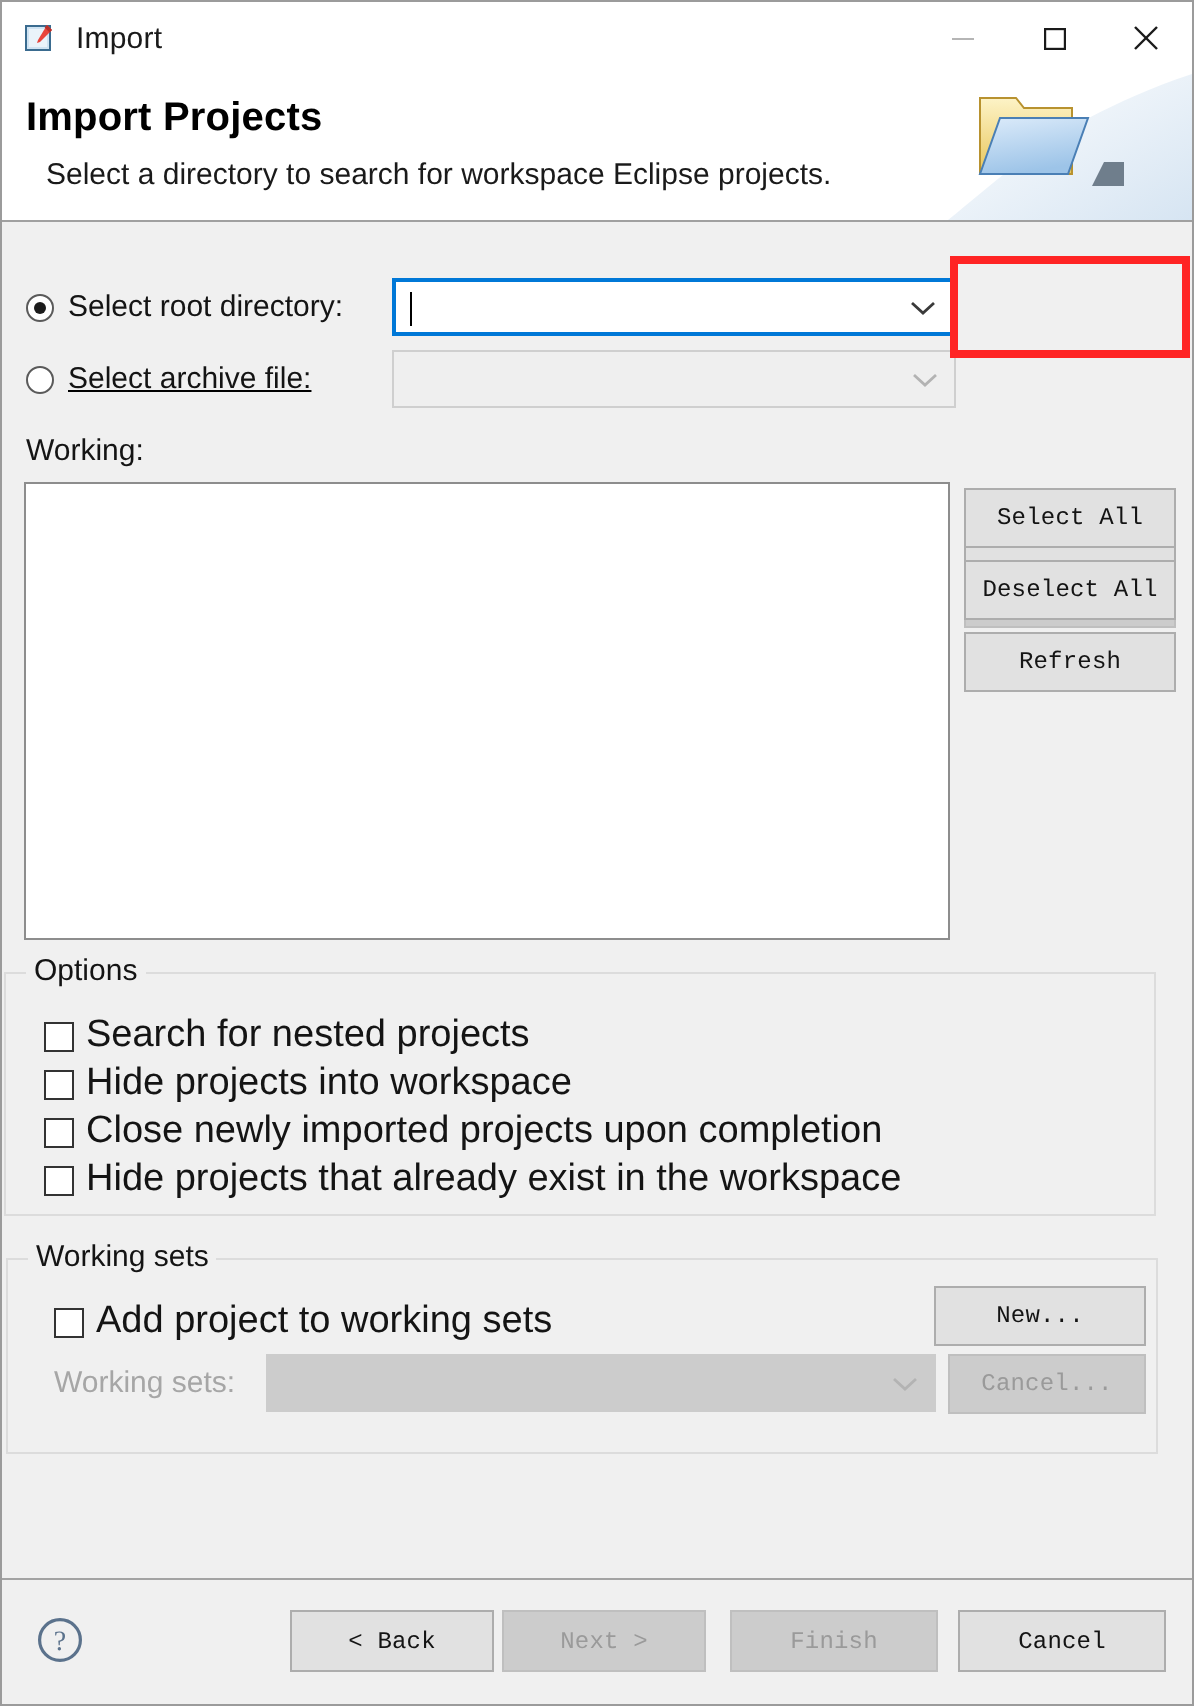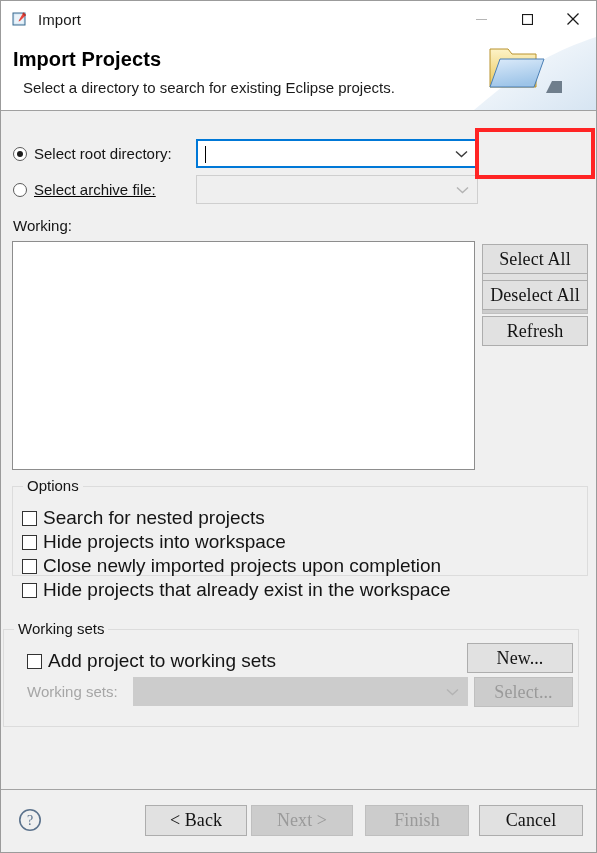--- a/index.html
+++ b/index.html
@@ -109,23 +109,23 @@
   .caretline.dim { stroke: #b3b3b3; }
 
   .caretbar {
     position: absolute; left: 7px; top: 5px;
     width: 1px; height: 17px; background: #000;
   }
 
   .btn {
     position: absolute;
     background: #e1e1e1; border: 1px solid #adadad;
-    font-size: 18px; color: #141414;
+    font-size: 12px; color: #141414;
     display: flex; align-items: center; justify-content: center;
-    font-family: Liberation Serif, serif;
+    font-family: Liberation Mono, monospace;
     letter-spacing: .1px;
   }
   .btn.disabled { background: #cccccc; border: 1px solid #bfbfbf; color: #9a9a9a; }
 
   #browse-highlight {
     position: absolute; left: 474px; top: 127px;
     width: 120px; height: 51px;
     border: 4px solid #ff2424;
     pointer-events: none;
   }
@@ -206,21 +206,21 @@
         <svg width="12" height="12" viewBox="0 0 12 12">
           <line x1="0.5" y1="0.5" x2="11.5" y2="11.5" stroke="#1a1a1a" stroke-width="1.2"></line>
           <line x1="11.5" y1="0.5" x2="0.5" y2="11.5" stroke="#1a1a1a" stroke-width="1.2"></line>
         </svg>
       </div>
     </div>
   </div>
 
   <div id="header">
     <div id="header-title">Import Projects</div>
-    <div id="header-sub">Select a directory to search for existing Eclipse projects.</div>
+    <div id="header-sub">Select a directory to search for workspace Eclipse projects.</div>
     <svg id="header-art" viewBox="0 0 130 73">
       <defs>
         <linearGradient id="gswoosh" x1="0" y1="0" x2="1" y2="1">
           <stop offset="0" stop-color="#ffffff"></stop>
           <stop offset="1" stop-color="#cfe0f0"></stop>
         </linearGradient>
         <linearGradient id="gfold" x1="0" y1="0" x2="0" y2="1">
           <stop offset="0" stop-color="#fdf3c7"></stop>
           <stop offset="1" stop-color="#e8c65a"></stop>
         </linearGradient>
@@ -263,21 +263,21 @@
     </div>
     <div class="btn disabled" style="left:481px; top:173px; width:106px; height:30px;">Browse...</div>
 
     <div class="flabel" style="left:12px; top:106px;">Working:</div>
     <div id="projects-list"></div>
 
     <div class="btn" style="left:481px; top:133px; width:106px; height:30px;">Select All</div>
     <div class="btn" style="left:481px; top:169px; width:106px; height:30px;">Deselect All</div>
     <div class="btn" style="left:481px; top:205px; width:106px; height:30px;">Refresh</div>
 
-    <div class="group" style="left:11px; top:375px; width:576px; height:90px;">
+    <div class="group" style="left:1px; top:375px; width:576px; height:122px;">
       <span class="group-title">Options</span>
     </div>
     <div class="cbrow" style="left:21px; top:396px;">
       <span class="cbox"></span>
       <span class="cblabel">Search for nested projects</span>
     </div>
     <div class="cbrow" style="left:21px; top:420px;">
       <span class="cbox"></span>
       <span class="cblabel">Hide projects into workspace</span>
     </div>
@@ -299,21 +299,21 @@
     </div>
     <div class="btn" style="left:466px; top:532px; width:106px; height:30px;">New...</div>
 
     <div class="flabel dimtext" style="left:26px; top:572px;">Working sets:</div>
     <div class="combo disabled" style="left:132px; top:566px; width:335px; background:#cccccc; border:1px solid #cccccc;">
       <span class="cvalue dimtext"></span>
       <svg class="caret" viewBox="0 0 13 8">
         <polyline class="caretline dim" points="1,1.5 6.5,6.5 12,1.5"></polyline>
       </svg>
     </div>
-    <div class="btn disabled" style="left:473px; top:566px; width:99px; height:30px;">Select...</div>
+    <div class="btn disabled" style="left:473px; top:566px; width:99px; height:30px;">Cancel...</div>
 
   </div>
 
   <div id="browse-highlight"></div>
 
   <div id="buttonbar"></div>
   <svg id="help-icon" viewBox="0 0 24 24">
     <circle cx="12" cy="12" r="10.2" fill="none" stroke="#5b728c" stroke-width="1.6"></circle>
     <text x="12" y="17" text-anchor="middle" font-family="Liberation Serif, serif" font-size="14" fill="#5b728c">?</text>
   </svg>

